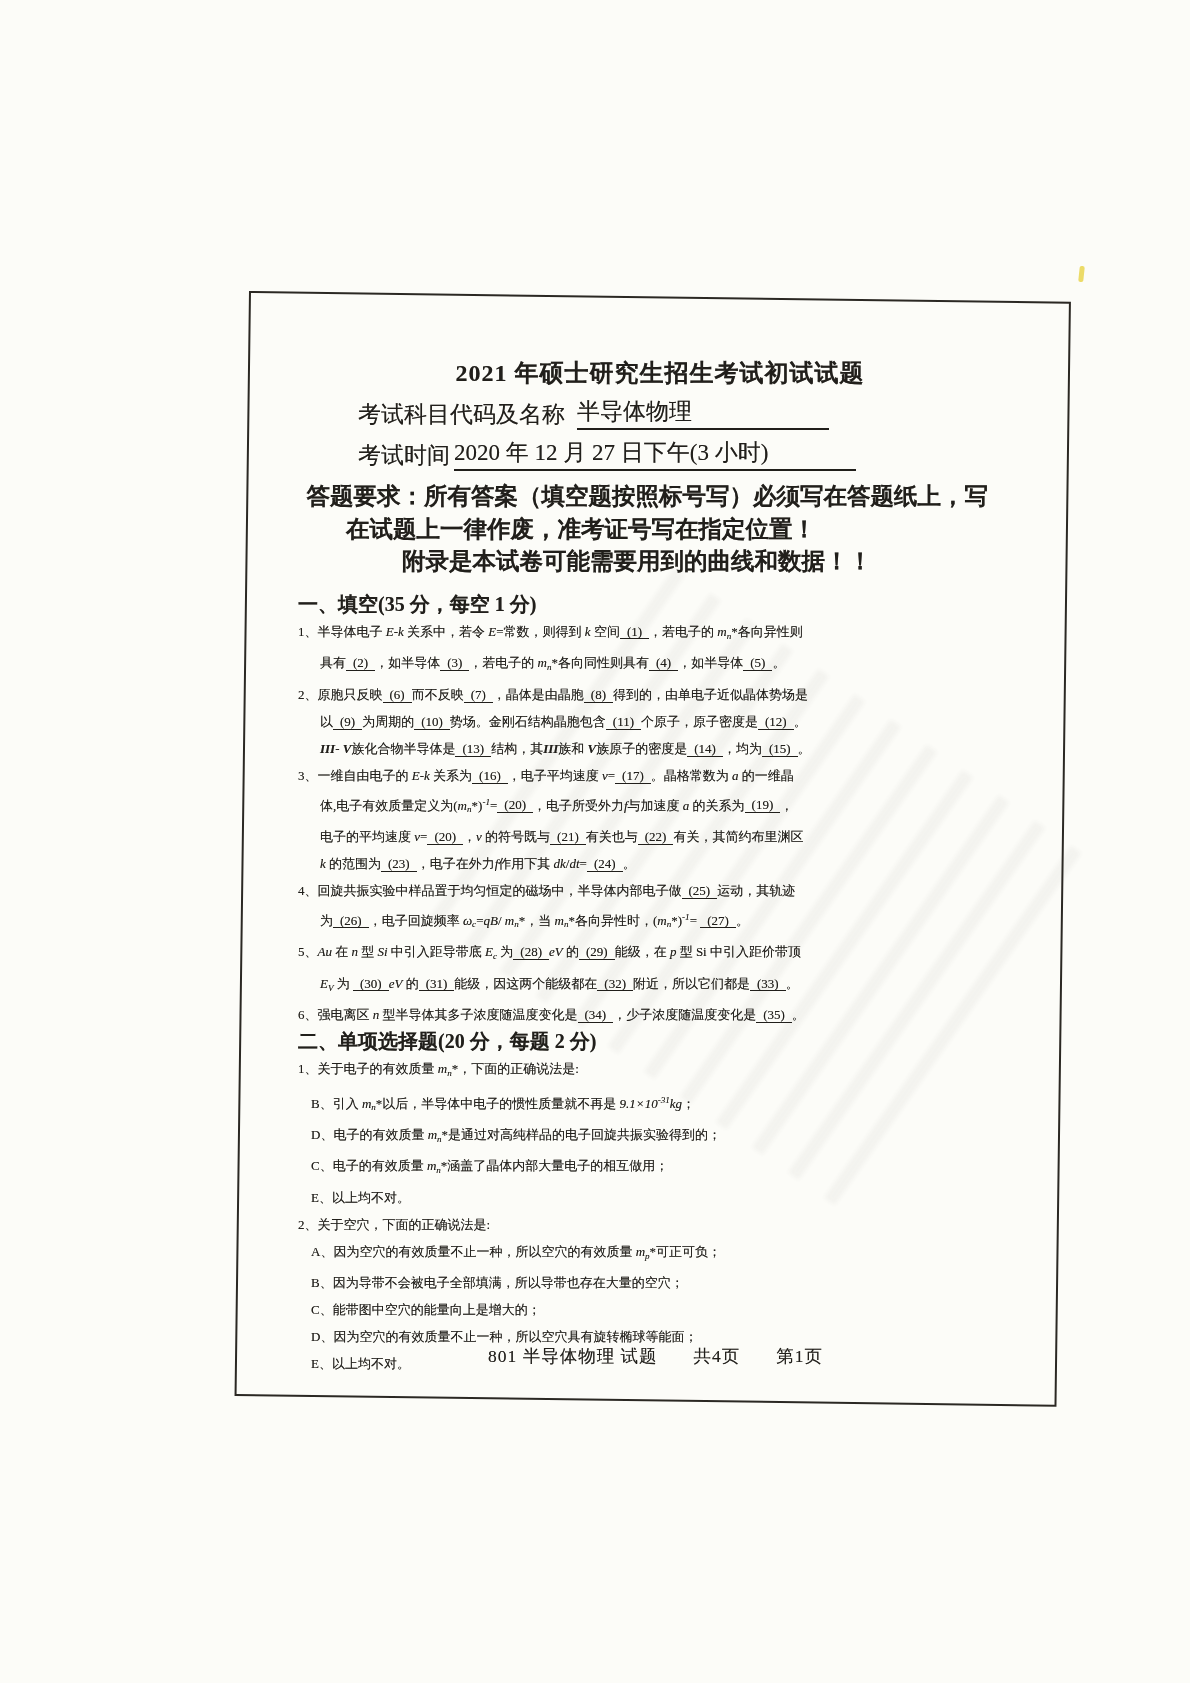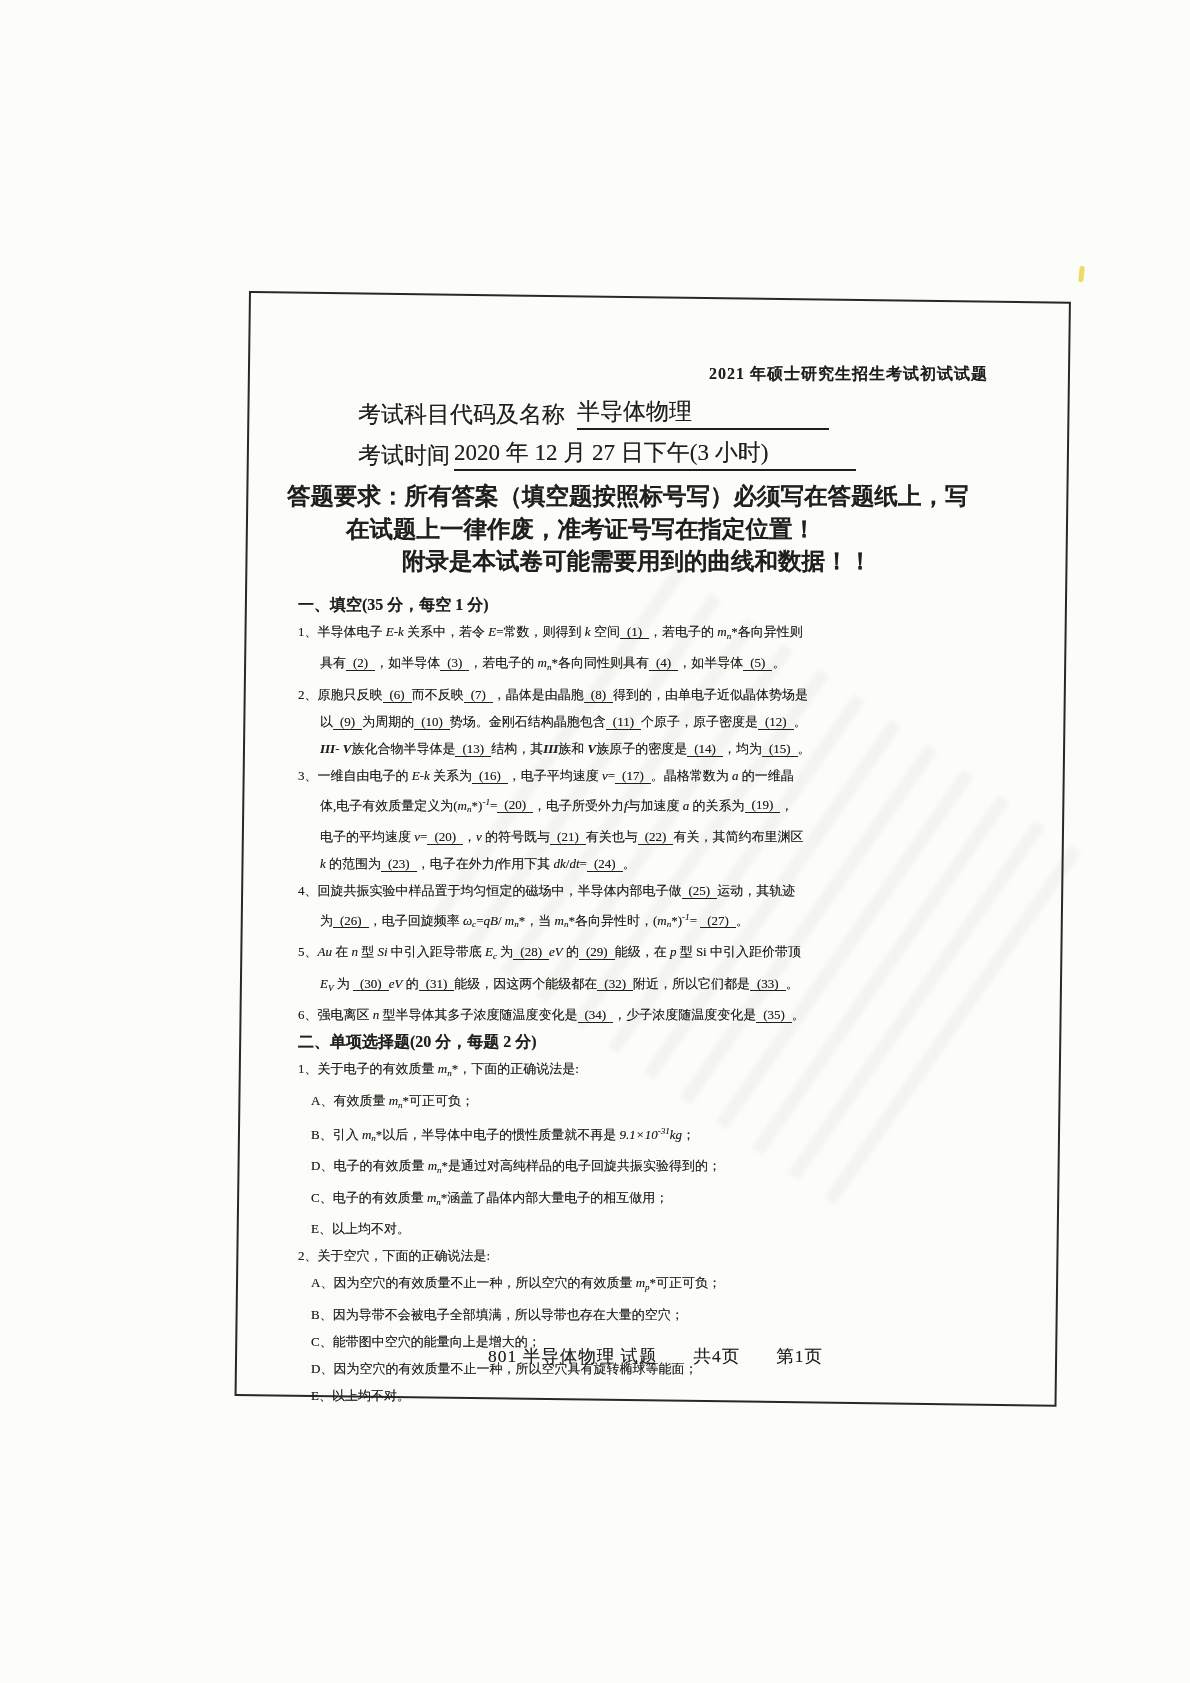--- a/index.html
+++ b/index.html
@@ -27,41 +27,41 @@
     position:absolute;left:530px;top:620px;width:430px;height:520px;
     transform:rotate(-55deg);opacity:.045;filter:blur(2px);
     background:repeating-linear-gradient(0deg,#44403a 0 13px,transparent 13px 44px);
     pointer-events:none;
   }
   .content{
     position:absolute;left:298px;top:358px;width:690px;
     text-shadow:0 0 .6px rgba(35,32,28,.55);
   }
   .title{
-    font-size:16px;font-weight:bold;text-align:right;
+    font-size:24px;font-weight:bold;text-align:center;
     margin-left:34px;letter-spacing:1px;line-height:31px;
   }
   .hline{
     font-size:23px;font-weight:normal;margin-top:8px;padding-left:60px;
     display:flex;align-items:flex-end;line-height:30px;
   }
   .hval{
     display:inline-block;border-bottom:2px solid var(--ink);
     text-align:left;padding-bottom:1px;
   }
   .subj .hval{min-width:252px;margin-left:12px;}
   .time .hval{min-width:402px;margin-left:4px;}
   .notice{margin-top:9px;}
   .notice .tline{font-size:23.5px;font-weight:bold;line-height:32.6px;white-space:nowrap;}
-  .ind-x0{margin-left:-11px;}
+  .ind-x0{margin-left:-11px;text-align:right;}
   .ind-x1{margin-left:48px;}
   .ind-x2{margin-left:104px;}
   .body{margin-top:13px;}
   .body .tline{font-size:13px;line-height:27px;white-space:nowrap;}
-  .body .tline.bold{font-size:16px;}
+  .body .tline.bold{font-size:20px;}
   .ind-c{padding-left:22px;}
   .ind-o{padding-left:13px;}
   .bold{font-weight:bold;}
   .seg-i{font-style:italic;}
   .seg-bi{font-style:italic;font-weight:bold;}
   .seg-sub{font-style:italic;font-size:.7em;vertical-align:-0.28em;}
   .seg-sup{font-style:italic;font-size:.7em;vertical-align:.5em;}
   .seg-blank{
     display:inline-block;border-bottom:1.7px solid var(--ink);
     padding:0 7px;line-height:1.05;
@@ -110,21 +110,20 @@
         <div class="tline ind-c">体,电子有效质量定义为(<span class="seg-i">m</span><span class="seg-sub">n</span>*)<span class="seg-sup">-1</span>=<span class="seg-blank">(20)</span>，电子所受外力<span class="seg-i">f</span>与加速度 <span class="seg-i">a</span> 的关系为<span class="seg-blank">(19)</span>，</div>
         <div class="tline ind-c">电子的平均速度 <span class="seg-i">v</span>=<span class="seg-blank">(20)</span>，<span class="seg-i">v</span> 的符号既与<span class="seg-blank">(21)</span>有关也与<span class="seg-blank">(22)</span>有关，其简约布里渊区</div>
         <div class="tline ind-c"><span class="seg-i">k</span> 的范围为<span class="seg-blank">(23)</span>，电子在外力<span class="seg-i">f</span>作用下其 <span class="seg-i">dk</span>/<span class="seg-i">dt</span>=<span class="seg-blank">(24)</span>。</div>
         <div class="tline">4、回旋共振实验中样品置于均匀恒定的磁场中，半导体内部电子做<span class="seg-blank">(25)</span>运动，其轨迹</div>
         <div class="tline ind-c">为<span class="seg-blank">(26)</span>，电子回旋频率 <span class="seg-i">ω</span><span class="seg-sub">c</span>=<span class="seg-i">qB</span>/ <span class="seg-i">m</span><span class="seg-sub">n</span>*，当 <span class="seg-i">m</span><span class="seg-sub">n</span>*各向异性时，(<span class="seg-i">m</span><span class="seg-sub">n</span>*)<span class="seg-sup">-1</span>= <span class="seg-blank">(27)</span>。</div>
         <div class="tline">5、<span class="seg-i">Au</span> 在 <span class="seg-i">n</span> 型 <span class="seg-i">Si</span> 中引入距导带底 <span class="seg-i">E</span><span class="seg-sub">c</span> 为<span class="seg-blank">(28)</span><span class="seg-i">eV</span> 的<span class="seg-blank">(29)</span>能级，在 <span class="seg-i">p</span> 型 Si 中引入距价带顶</div>
         <div class="tline ind-c"><span class="seg-i">E</span><span class="seg-sub">V</span> 为 <span class="seg-blank">(30)</span><span class="seg-i">eV</span> 的<span class="seg-blank">(31)</span>能级，因这两个能级都在<span class="seg-blank">(32)</span>附近，所以它们都是<span class="seg-blank">(33)</span>。</div>
         <div class="tline">6、强电离区 <span class="seg-i">n</span> 型半导体其多子浓度随温度变化是<span class="seg-blank">(34)</span>，少子浓度随温度变化是<span class="seg-blank">(35)</span>。</div>
         <div class="tline bold">二、单项选择题(20 分，每题 2 分)</div>
         <div class="tline">1、关于电子的有效质量 <span class="seg-i">m</span><span class="seg-sub">n</span>*，下面的正确说法是:</div>
-        <div class="tline ind-o">A、有效质量 <span class="seg-i">m</span><span class="seg-sub">n</span>*可正可负；</div>
         <div class="tline ind-o">B、引入 <span class="seg-i">m</span><span class="seg-sub">n</span>*以后，半导体中电子的惯性质量就不再是 <span class="seg-i">9.1×10</span><span class="seg-sup">-31</span><span class="seg-i">kg</span>；</div>
         <div class="tline ind-o">D、电子的有效质量 <span class="seg-i">m</span><span class="seg-sub">n</span>*是通过对高纯样品的电子回旋共振实验得到的；</div>
         <div class="tline ind-o">C、电子的有效质量 <span class="seg-i">m</span><span class="seg-sub">n</span>*涵盖了晶体内部大量电子的相互做用；</div>
         <div class="tline ind-o">E、以上均不对。</div>
         <div class="tline">2、关于空穴，下面的正确说法是:</div>
         <div class="tline ind-o">A、因为空穴的有效质量不止一种，所以空穴的有效质量 <span class="seg-i">m</span><span class="seg-sub">p</span>*可正可负；</div>
         <div class="tline ind-o">B、因为导带不会被电子全部填满，所以导带也存在大量的空穴；</div>
         <div class="tline ind-o">C、能带图中空穴的能量向上是增大的；</div>
         <div class="tline ind-o">D、因为空穴的有效质量不止一种，所以空穴具有旋转椭球等能面；</div>
         <div class="tline ind-o">E、以上均不对。</div>

